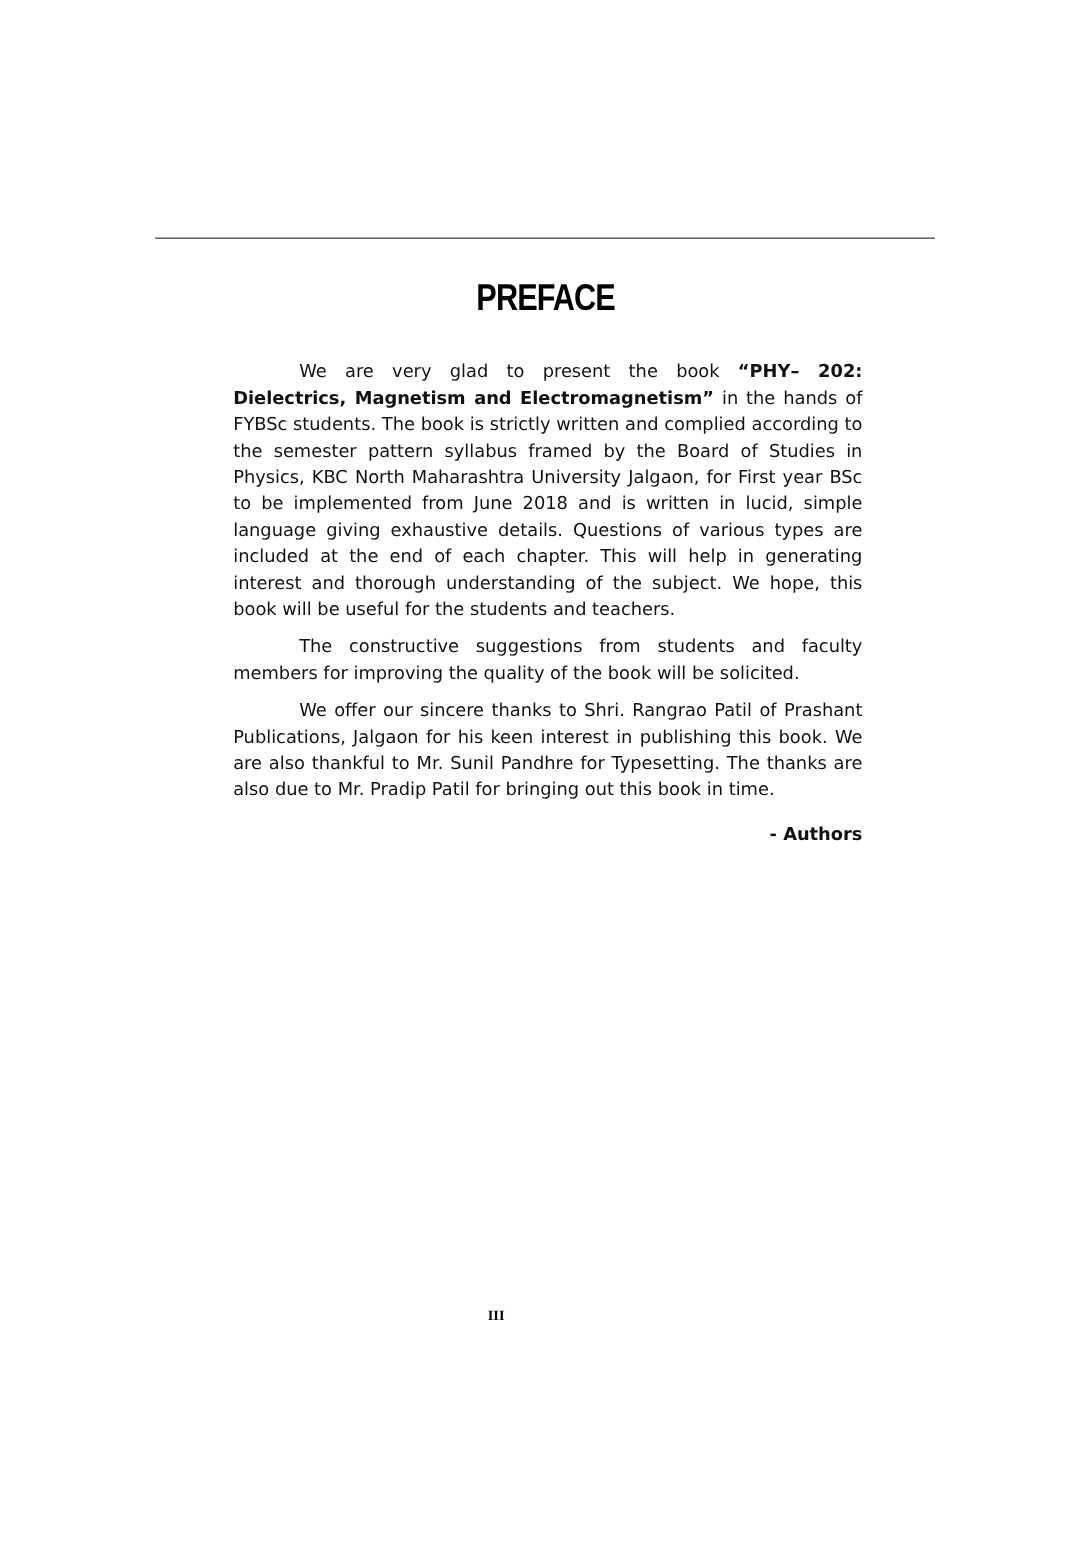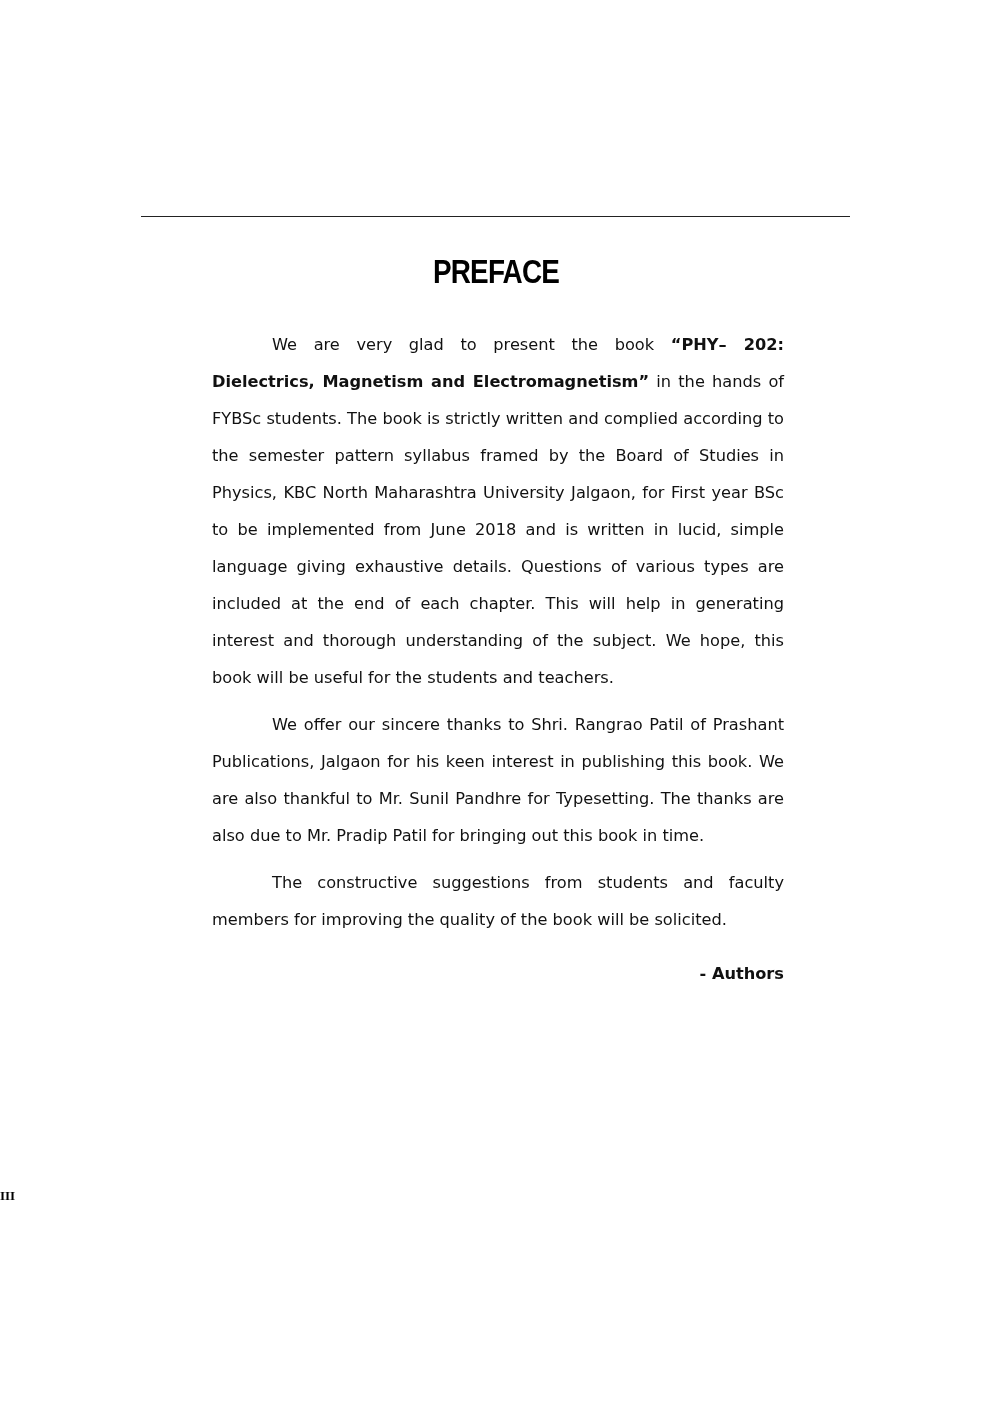--- a/index.html
+++ b/index.html
@@ -5,41 +5,41 @@
     html, body { margin: 0; padding: 0; background: #ffffff; }
     body { width: 992px; height: 1403px; position: relative; overflow: hidden; color: #111; }
     .rule { position: absolute; left: 141px; top: 216px; width: 709px; height: 0; border-top: 1.5px solid #222; }
     .title {
       position: absolute; left: 0; top: 252px; width: 992px; text-align: center;
       font-family: "Liberation Sans", sans-serif; font-weight: bold; font-size: 34px;
       letter-spacing: -1px; transform: scaleX(0.82); transform-origin: center; color: #000;
     }
     .body {
       position: absolute; left: 212px; top: 326px; width: 572px;
-      font-family: "DejaVu Sans", sans-serif; font-size: 16.2px; line-height: 37px;
+      font-family: "DejaVu Sans", sans-serif; font-size: 16.2px; line-height: 24px;
       text-align: justify; color: #111;
     }
     .body p { margin: 0 0 10px 0; text-indent: 60px; }
     .body b { font-weight: bold; }
     .sign {
       text-align: right; font-family: "DejaVu Sans", sans-serif; font-weight: bold;
       font-size: 16.2px; margin-top: 17px;
     }
     .pageno {
-      position: absolute; left: 0; top: 1188px; width: 902px; text-align: left;
+      position: absolute; left: 0; top: 1188px; width: 902px; text-align: center;
       font-family: "Liberation Serif", serif; font-weight: bold; font-size: 13px; color: #000;
     }
   </style>
 </head>
 <body>
 
 <div class="rule"></div>
 
 <div class="title">PREFACE</div>
 
 <div class="body">
   <p><span>We are very glad to present the book </span><b>“PHY– 202: Dielectrics, Magnetism and Electromagnetism”</b><span> in the hands of FYBSc students. The book is strictly written and complied according to the semester pattern syllabus framed by the Board of Studies in Physics, KBC North Maharashtra University  Jalgaon, for First year BSc to be implemented from June 2018 and is written in lucid, simple language giving exhaustive details. Questions of various types are included at the end of each chapter. This will help in generating interest and thorough understanding of the subject. We hope, this book will be useful for the students and teachers.</span></p>
+  <p>The constructive suggestions from students and faculty members for improving the quality of the book will be solicited.</p>
   <p>We offer our sincere thanks to Shri. Rangrao Patil of Prashant Publications, Jalgaon for his keen interest in publishing this book. We are also thankful to Mr. Sunil Pandhre for Typesetting. The thanks are also due to Mr. Pradip Patil for bringing out this book in time.</p>
-  <p>The constructive suggestions from students and faculty members for improving the quality of the book will be solicited.</p>
   <div class="sign">- Authors</div>
 </div>
 
 <div class="pageno">III</div>
 
 </body></html>

